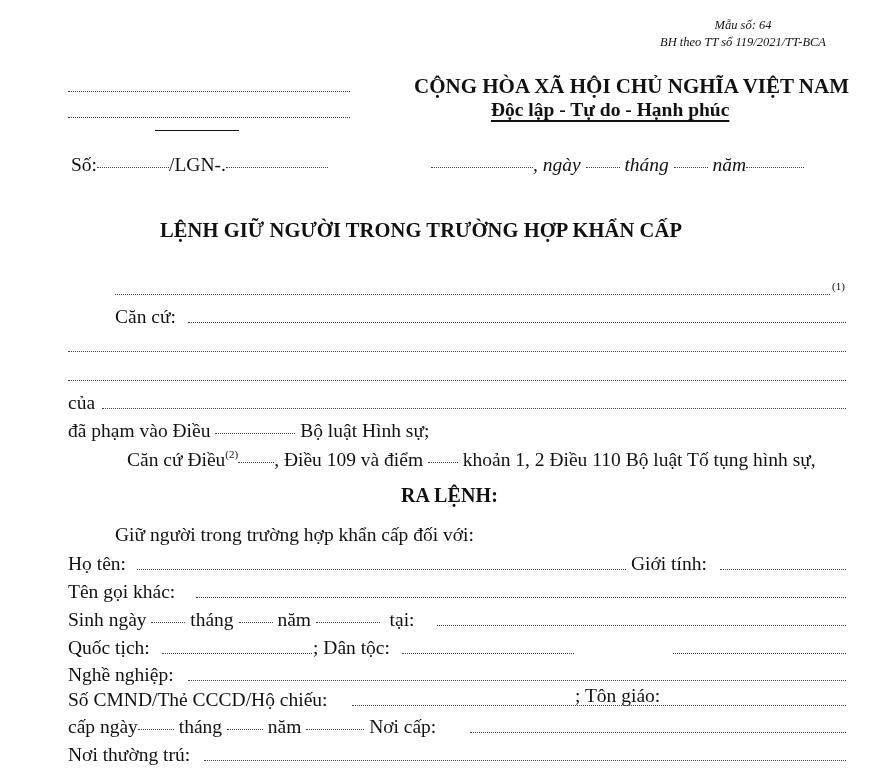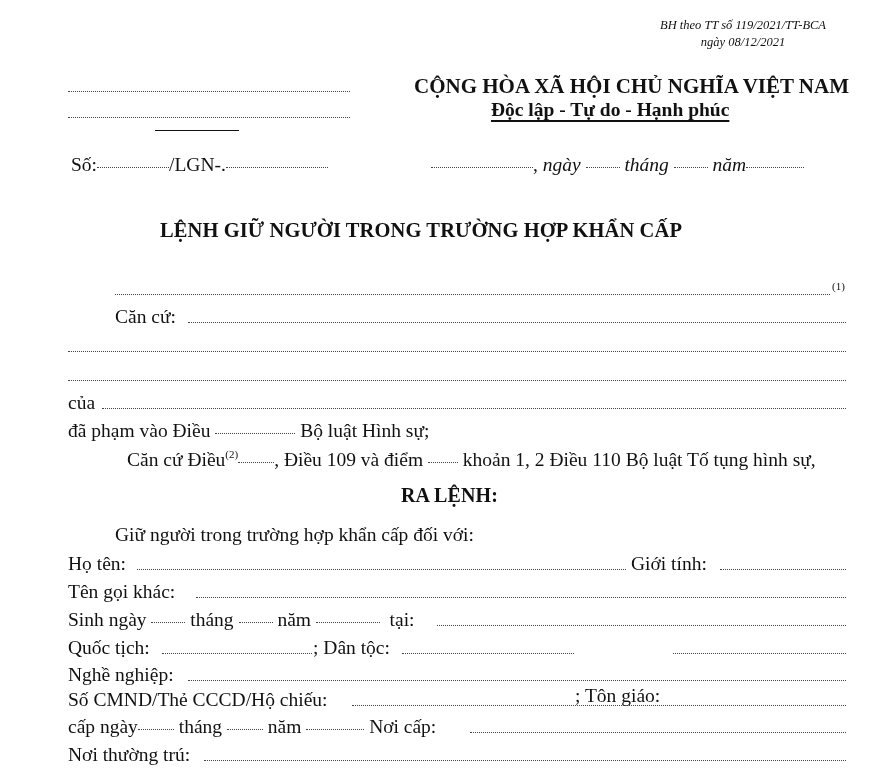--- a/index.html
+++ b/index.html
@@ -17,22 +17,22 @@
   .txt { font-size: 19.5px; }
   .it { font-style: italic; }
   .title { font-weight: bold; font-size: 20.5px; letter-spacing: 0.1px; text-align: center; }
   .sup { font-size: 11px; vertical-align: super; }
   .ruler { position: absolute; border-top: 1.5px solid #111; }
 </style>
 </head>
 <body>
 
 <div class="abs form-meta" style="top:17px;">
+  <div>Mẫu số: 64</div>
   <div>BH theo TT số 119/2021/TT-BCA</div>
-  <div>ngày 08/12/2021</div>
 </div>
 
 <div class="dots" style="left:68px; top:91px; width:282px;"></div>
 <div class="dots" style="left:68px; top:117px; width:282px;"></div>
 <div class="ruler" style="left:155px; top:130px; width:84px;"></div>
 
 <div class="abs nation" style="left:414px; top:74px;">CỘNG HÒA XÃ HỘI CHỦ NGHĨA VIỆT NAM</div>
 <div class="abs motto" style="left:491px; top:99px;">Độc lập - Tự do - Hạnh phúc</div>
 
 <div class="abs txt" style="left:71px; top:154px;">

